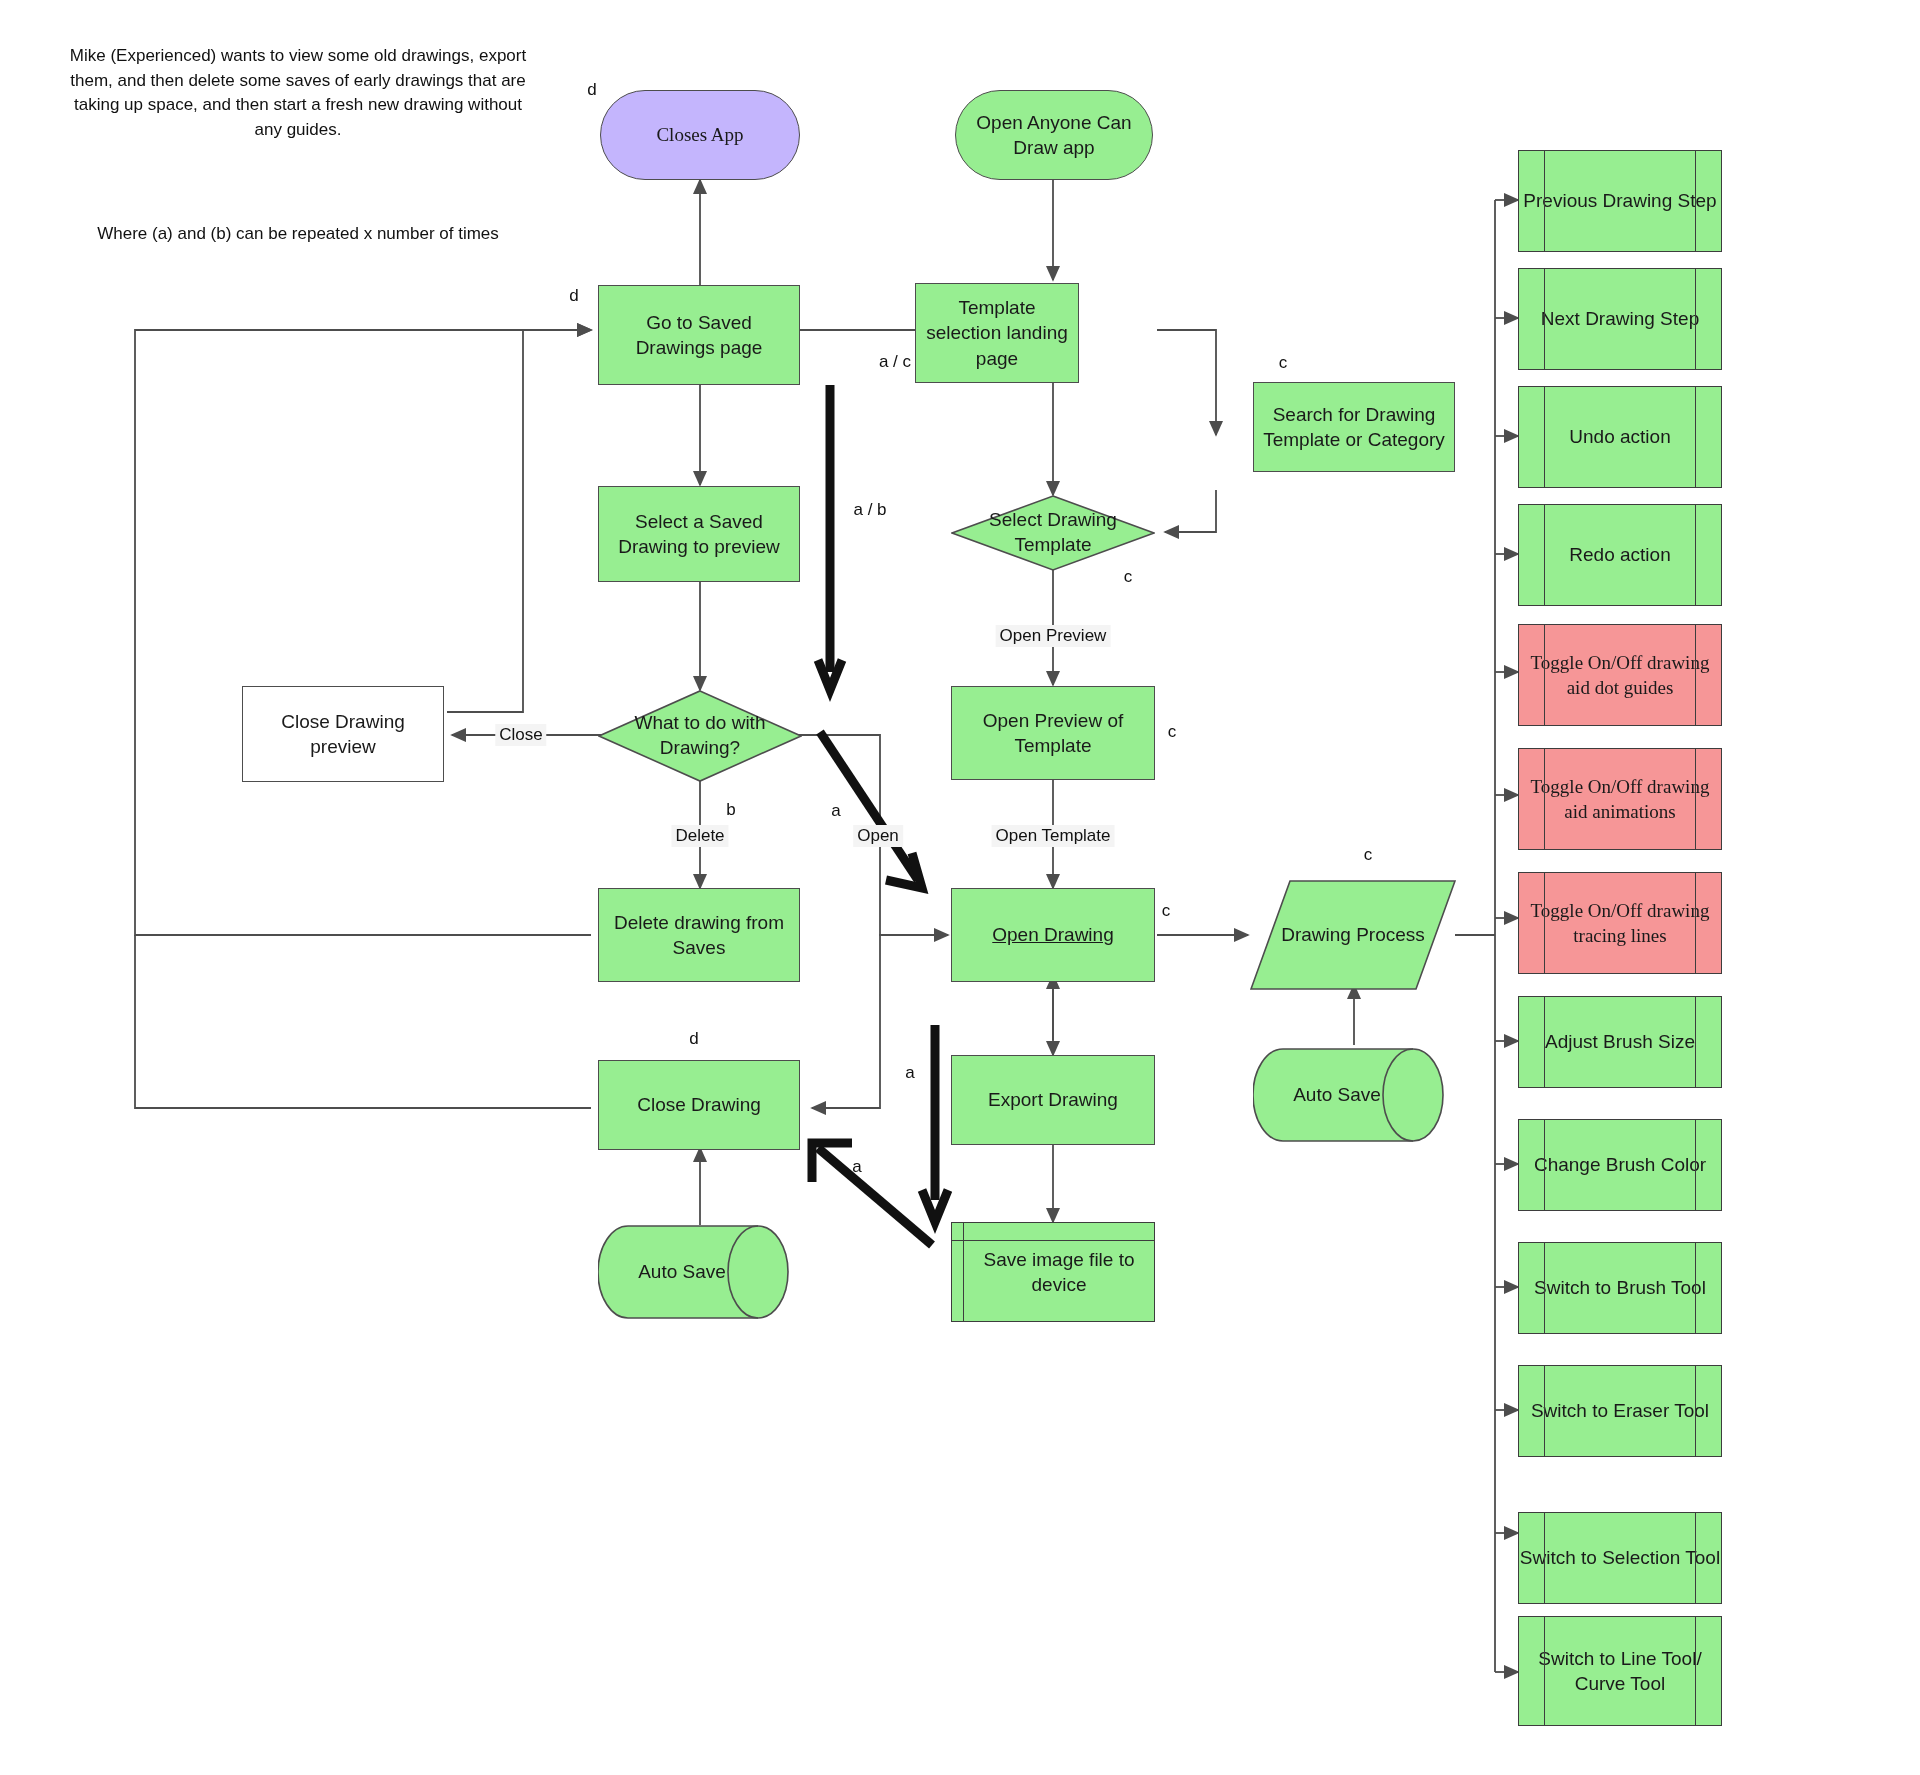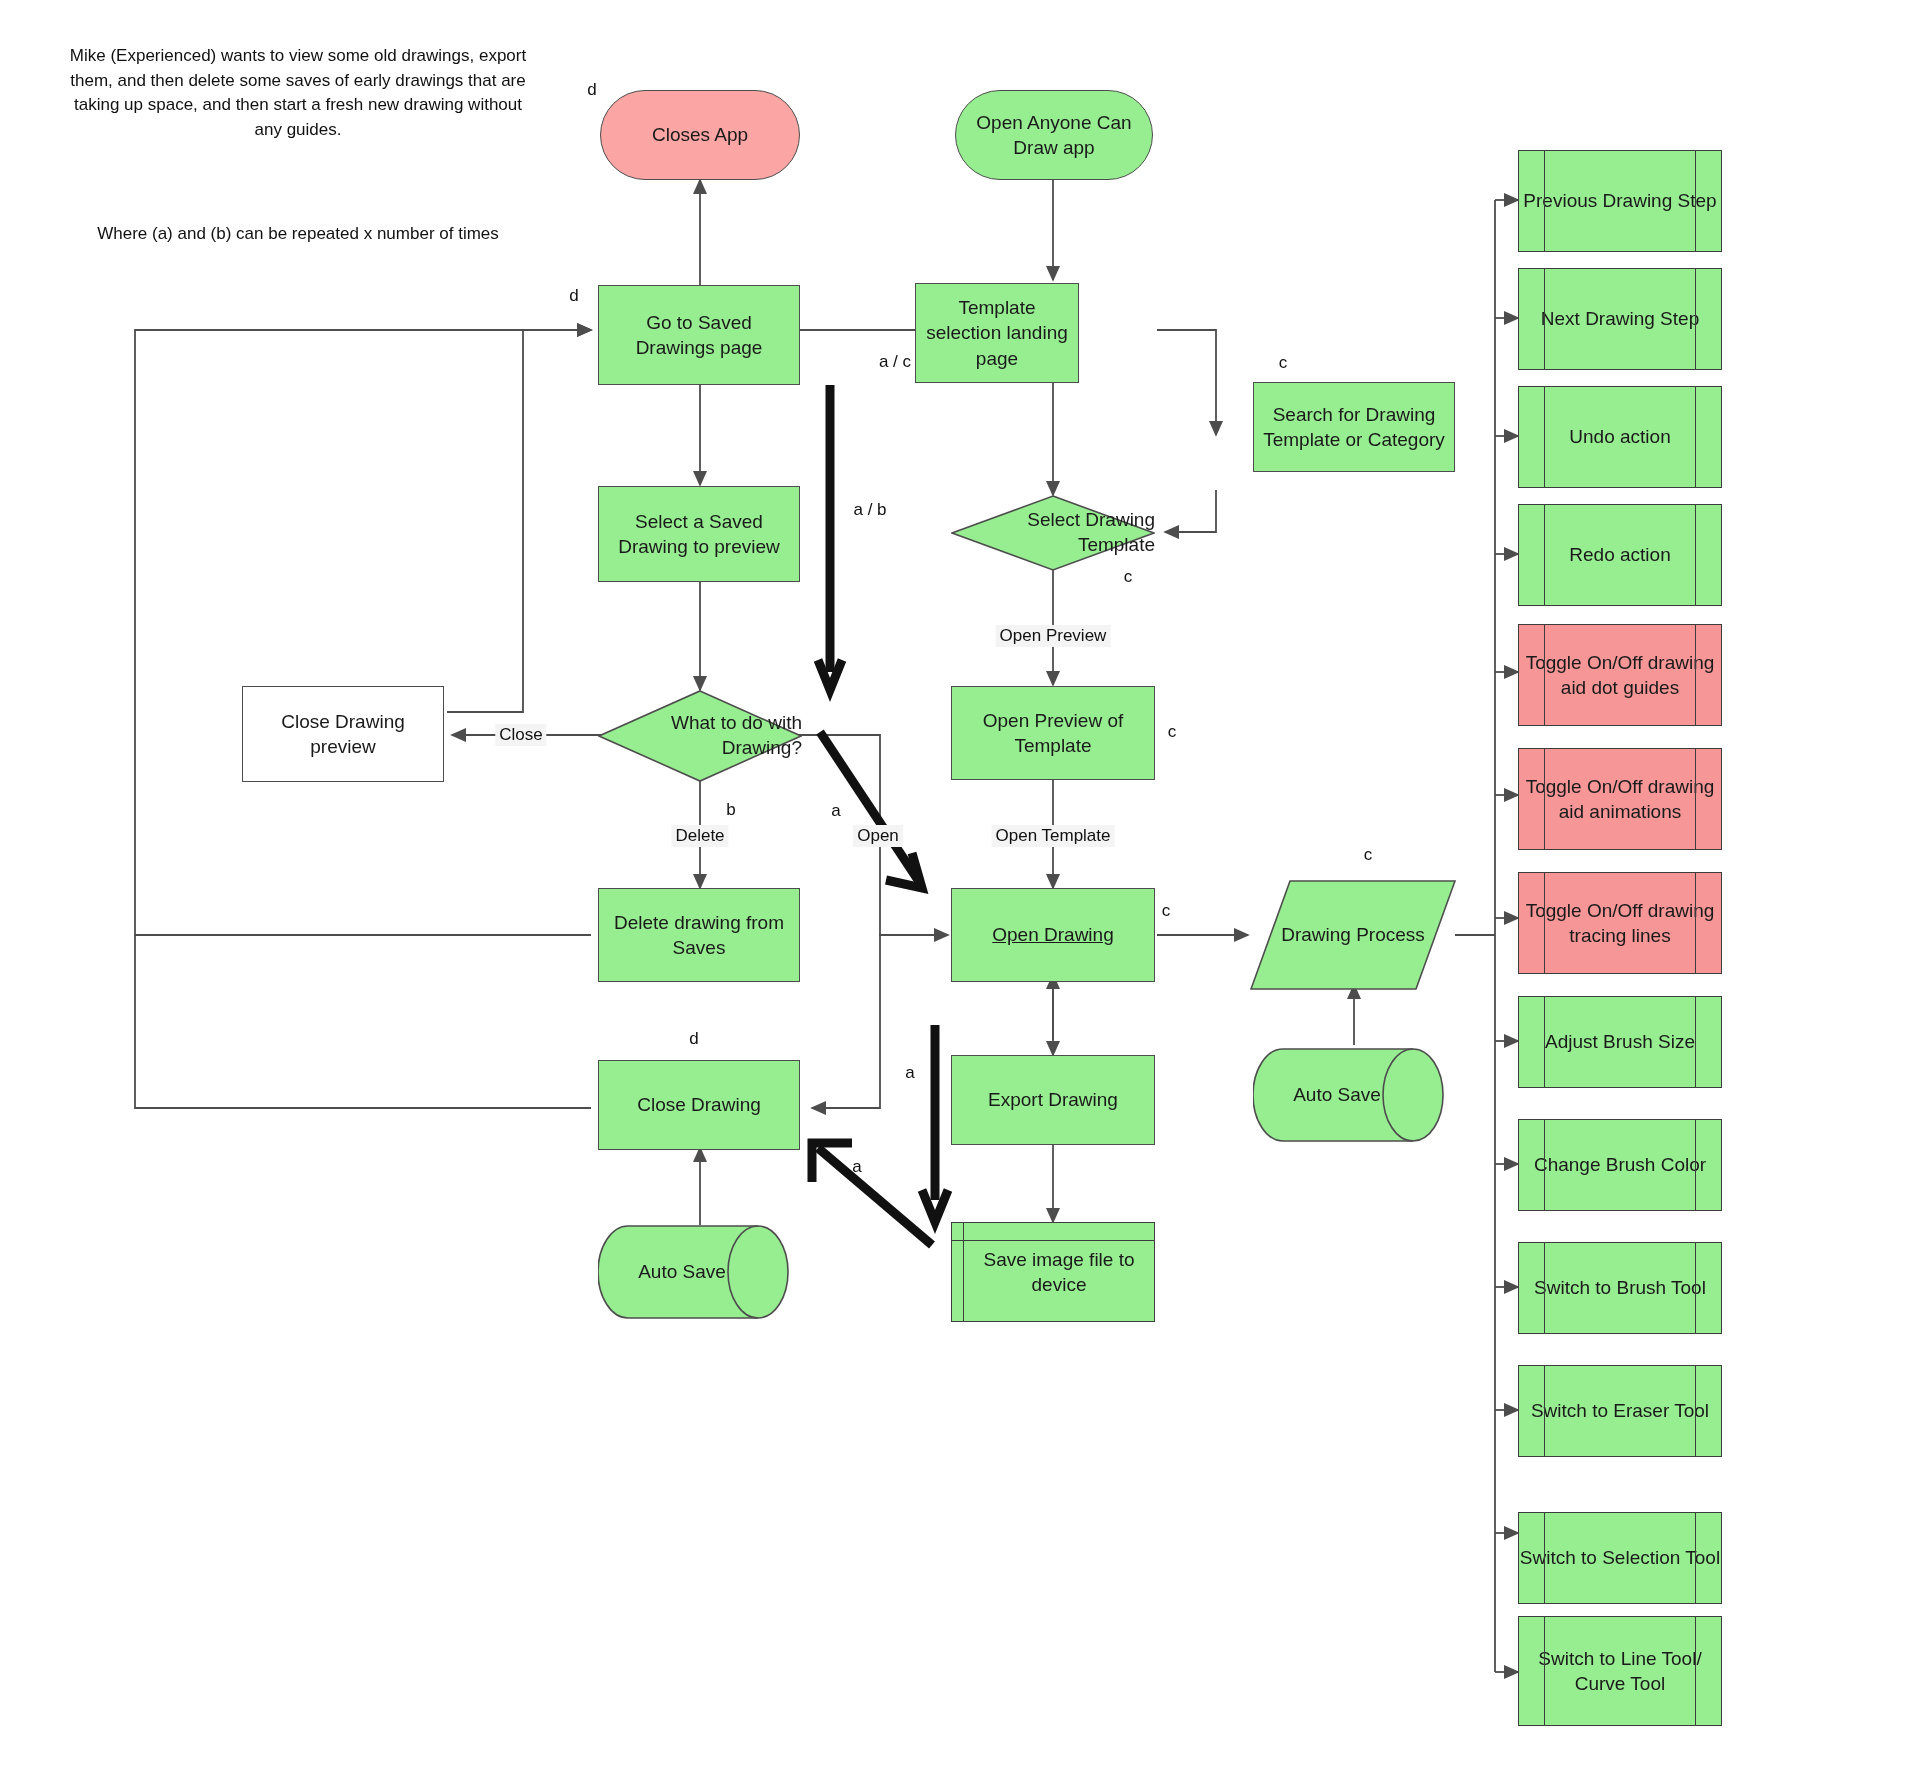--- a/index.html
+++ b/index.html
@@ -46,21 +46,22 @@
   .proc {
     background: #97ee91;
   }
   .proc-white {
     background: #ffffff;
   }
   .rounded {
     border-radius: 56px;
   }
   .red {
-    background: #fca5a5;
+    background: #c4b5fd;
+    font-family: Liberation Serif, serif;
   }
   
   .predef { position: absolute; box-sizing: border-box; }
   .predef .body {
     position: absolute; inset: 0;
     border: 1.6px solid #3d3d3d;
     background: #97ee91;
     display: flex; align-items: center; justify-content: center;
     text-align: center;
     font-size: 19px; line-height: 1.33; color: #1a1a1a;
@@ -71,21 +72,21 @@
     border-left: 1.6px solid #3d3d3d;
   }
   .predef .bar-l { left: 26px; }
   .predef .bar-r { right: 26px; }
   
   .diamond { position: absolute; }
   .diamond svg { position: absolute; left: 0; top: 0; }
   .diamond .dlabel {
     position: absolute; inset: 0;
     display: flex; align-items: center; justify-content: center;
-    text-align: right; font-size: 19px; line-height: 1.3; color: #1a1a1a;
+    text-align: center; font-size: 19px; line-height: 1.3; color: #1a1a1a;
   }
   
   .para { position: absolute; }
   .para svg { position: absolute; left: 0; top: 0; }
   .para .plabel {
     position: absolute; inset: 0;
     display: flex; align-items: center; justify-content: center;
     text-align: center; font-size: 19px; color: #1a1a1a;
   }
   

